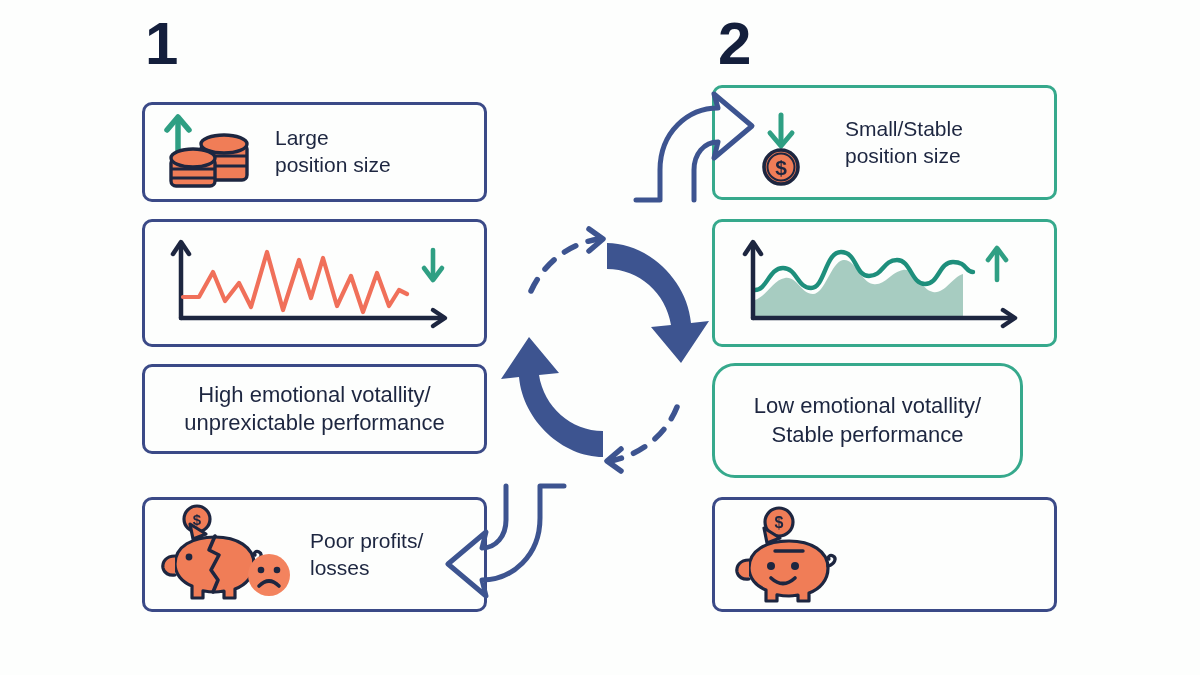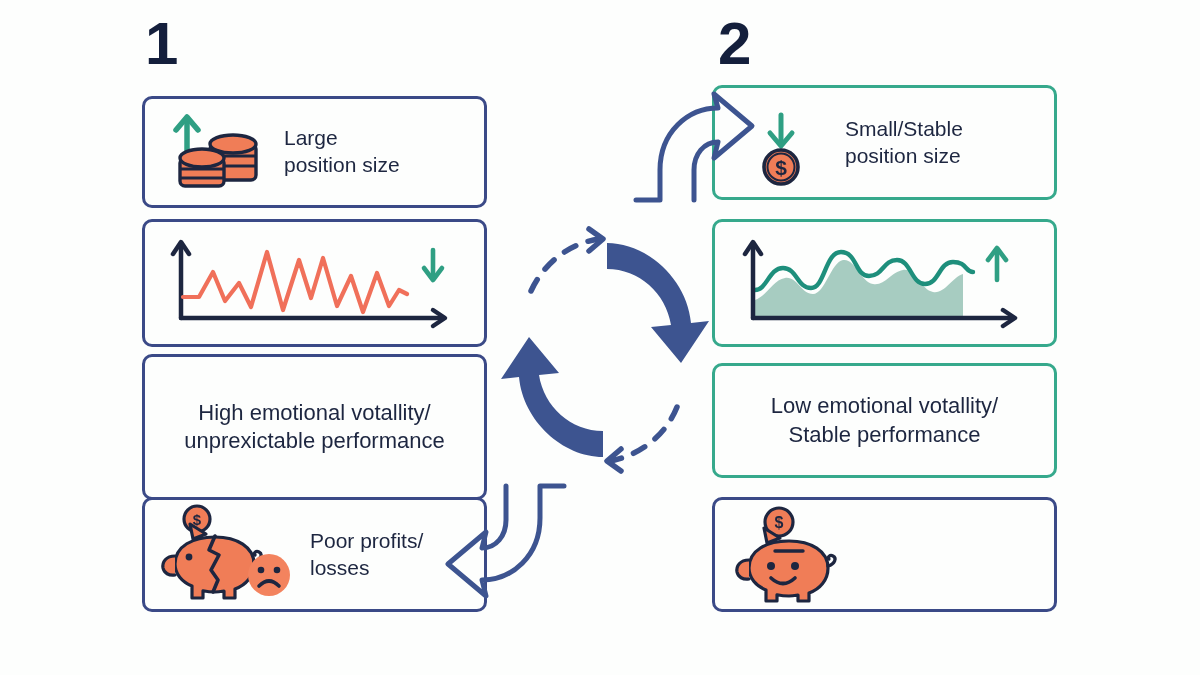--- a/index.html
+++ b/index.html
@@ -57,28 +57,28 @@
   }
 
   .icon-slot {
     flex: 0 0 auto;
     display: flex;
     align-items: center;
     justify-content: center;
   }
 
   
-  #card-l1 { left: 142px; top: 96px;  width: 345px; height: 112px; padding-left: 9px; }
+  #card-l1 { left: 142px; top: 102px;  width: 345px; height: 100px; }
   #card-l2 { left: 142px; top: 219px; width: 345px; height: 128px; }
-  #card-l3 { left: 142px; top: 354px; width: 345px; height: 146px; }
+  #card-l3 { left: 142px; top: 364px; width: 345px; height: 90px; }
   #card-l4 { left: 142px; top: 497px; width: 345px; height: 115px; }
 
   #card-r1 { left: 712px; top: 85px;  width: 345px; height: 115px; }
   #card-r2 { left: 712px; top: 219px; width: 345px; height: 128px; }
-  #card-r3 { left: 712px; top: 363px; width: 345px; height: 115px; }
+  #card-r3 { left: 712px; top: 363px; width: 311px; height: 115px; border-radius: 23px; }
   #card-r4 { left: 712px; top: 497px; width: 345px; height: 115px; }
 
   
   #cycle-arrows {
     position: absolute;
     left: 495px;
     top: 225px;
     width: 220px;
     height: 250px;
   }

